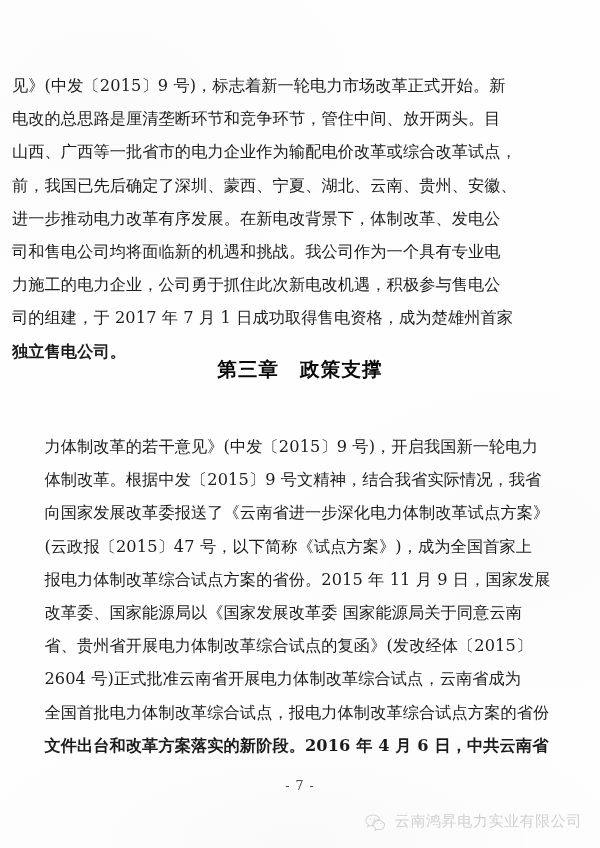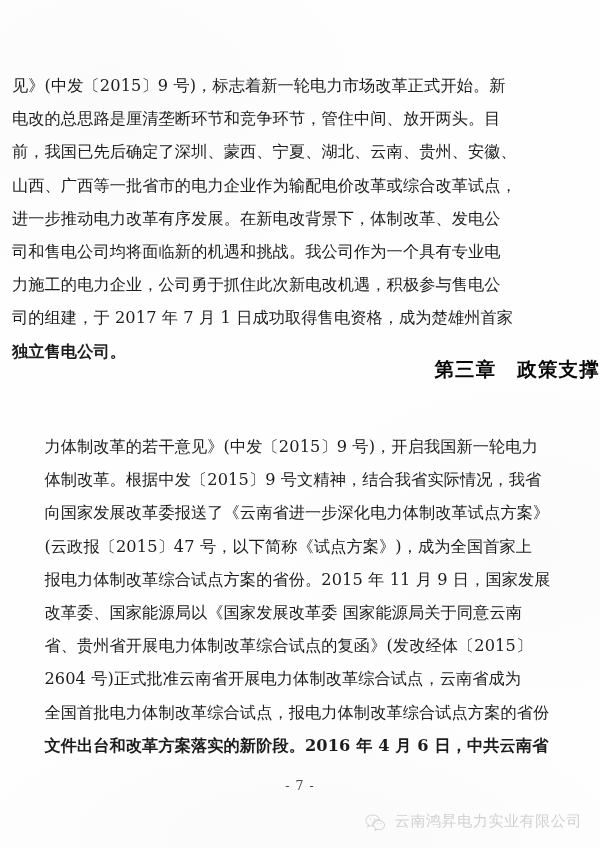--- a/index.html
+++ b/index.html
@@ -58,21 +58,21 @@
   .para .ln.last {
     text-align-last: left;
     font-weight: bold;
   }
 
   .chapter-heading {
     position: absolute;
     left: 0;
     top: 356px;
     width: 600px;
-    text-align: right;
+    text-align: center;
     font-family: "DejaVu Sans", "Liberation Sans", sans-serif;
     font-weight: 700;
     font-size: 19.5px;
     letter-spacing: 1.2px;
     color: #080808;
   }
 
   .page-number {
     position: absolute;
     left: 0;
@@ -111,22 +111,22 @@
 </head>
 <body>
 
 <div class="page">
 
   <div class="scan-noise"></div>
 
   <div class="para para-1">
     <span class="ln">见》(中发〔2015〕9 号)，标志着新一轮电力市场改革正式开始。新</span>
     <span class="ln">电改的总思路是厘清垄断环节和竞争环节，管住中间、放开两头。目</span>
+    <span class="ln">山西、广西等一批省市的电力企业作为输配电价改革或综合改革试点，</span>
     <span class="ln">前，我国已先后确定了深圳、蒙西、宁夏、湖北、云南、贵州、安徽、</span>
-    <span class="ln">山西、广西等一批省市的电力企业作为输配电价改革或综合改革试点，</span>
     <span class="ln">进一步推动电力改革有序发展。在新电改背景下，体制改革、发电公</span>
     <span class="ln">司和售电公司均将面临新的机遇和挑战。我公司作为一个具有专业电</span>
     <span class="ln">力施工的电力企业，公司勇于抓住此次新电改机遇，积极参与售电公</span>
     <span class="ln">司的组建，于 2017 年 7 月 1 日成功取得售电资格，成为楚雄州首家</span>
     <span class="ln last">独立售电公司。</span>
   </div>
 
   <div class="chapter-heading">第三章　政策支撑</div>
 
   <div class="para para-2">

